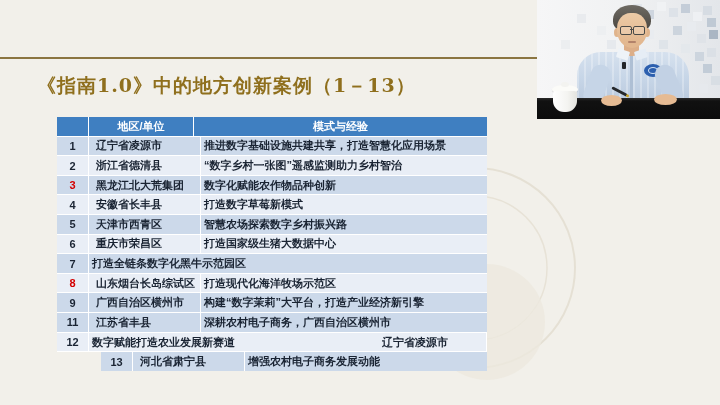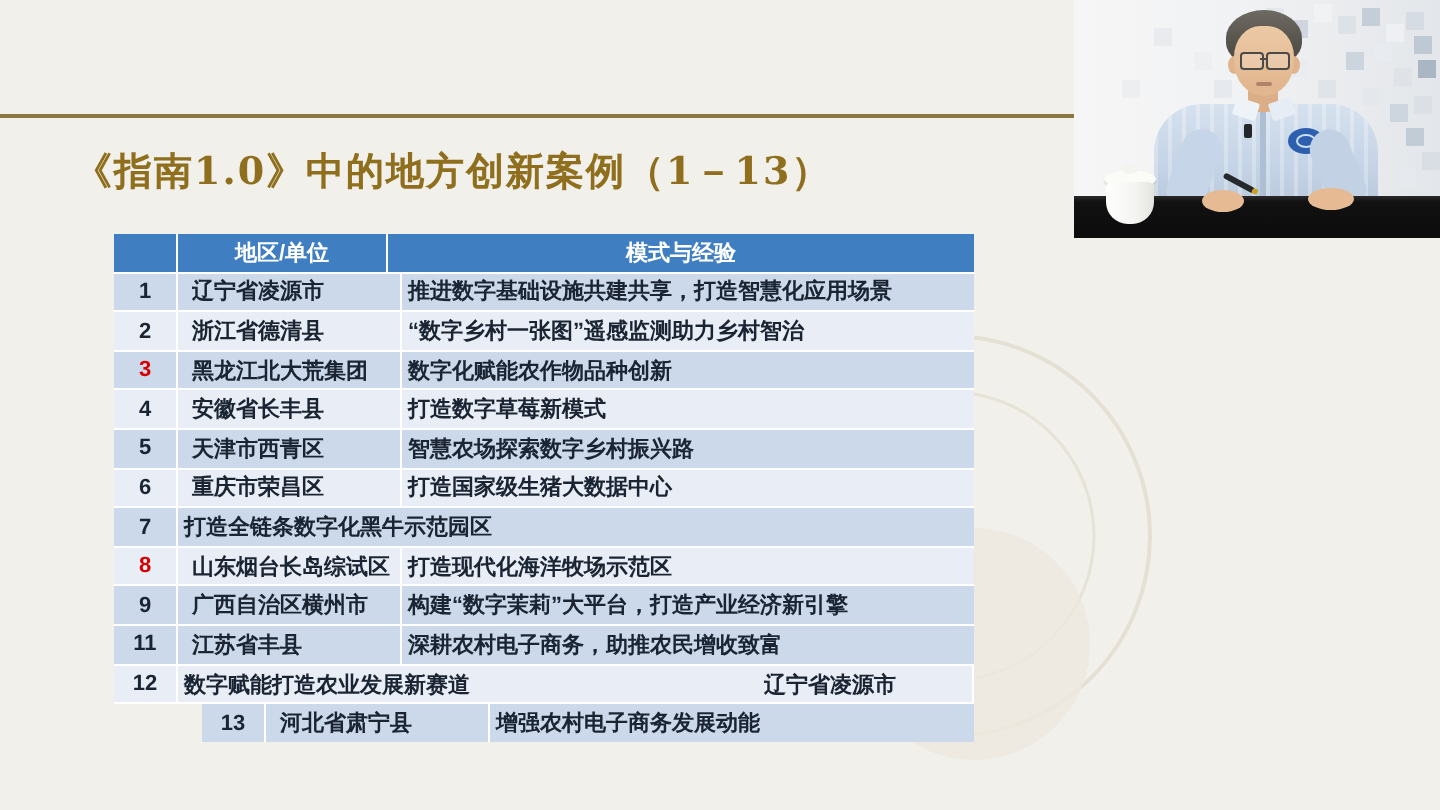--- a/index.html
+++ b/index.html
@@ -150,21 +150,21 @@
       <div class="cell c-exp">打造现代化海洋牧场示范区</div>
     </div>
     <div class="trow row-odd">
       <div class="cell c-no">9</div>
       <div class="cell c-region">广西自治区横州市</div>
       <div class="cell c-exp">构建“数字茉莉”大平台，打造产业经济新引擎</div>
     </div>
     <div class="trow row-odd">
       <div class="cell c-no">11</div>
       <div class="cell c-region">江苏省丰县</div>
-      <div class="cell c-exp">深耕农村电子商务，助推农民增收致富</div>
+      <div class="cell c-exp">深耕农村电子商务，广西自治区横州市</div>
     </div>
     <div class="trow row-even">
       <div class="cell c-no">12</div>
       <div class="cell c-exp">数字赋能打造农业发展新赛道</div>
       <div class="cell c-region">辽宁省凌源市</div>
     </div>
     <div class="trow row-odd">
       <div class="cell c-no">13</div>
       <div class="cell c-region">河北省肃宁县</div>
       <div class="cell c-exp">增强农村电子商务发展动能</div>

